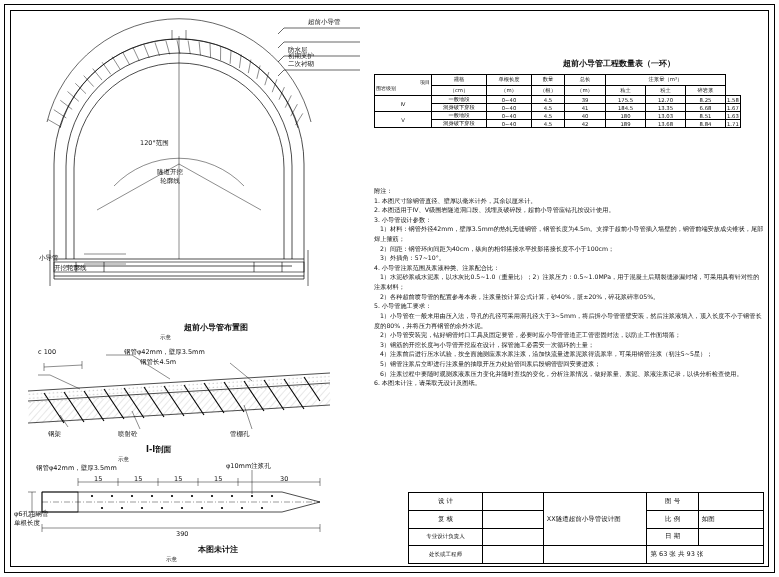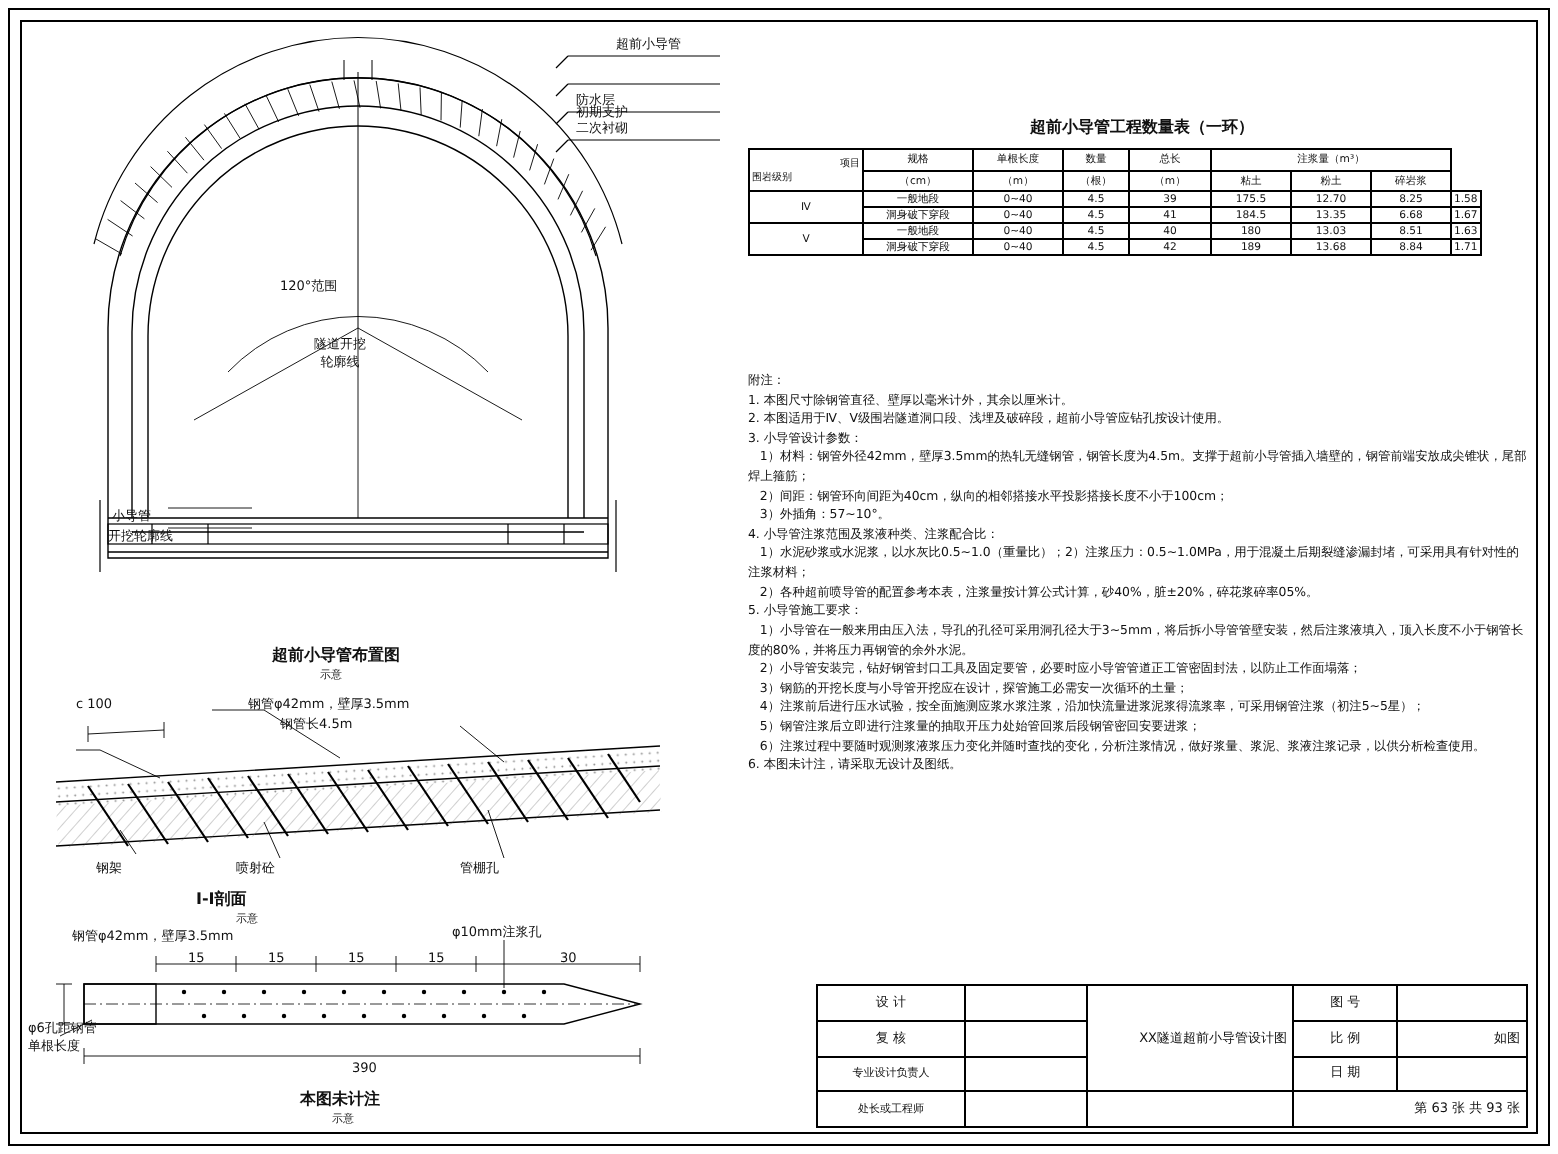--- a/index.html
+++ b/index.html
@@ -2,30 +2,30 @@
 <html><head>
 <meta charset="utf-8">
 <style>
   html,body{margin:0;padding:0;background:#ffffff;}
   body{width:779px;height:577px;font-family:"DejaVu Sans","Liberation Sans",sans-serif;color:#111;overflow:hidden;}
   #sheet{position:relative;width:779px;height:577px;box-sizing:border-box;}
   .frame-outer{position:absolute;left:4px;top:4px;width:771px;height:569px;border:1px solid #000;box-sizing:border-box;}
   .frame-inner{position:absolute;left:10px;top:10px;width:759px;height:557px;border:1px solid #000;box-sizing:border-box;}
   .abs{position:absolute;}
   .txt{font-size:6.5px;line-height:1.35;white-space:pre;}
-  .ttl{font-size:8px;font-weight:bold;}
+  .ttl{font-size:8px;font-weight:bold;margin-left:48px;}
   .sub{font-size:5.5px;}
   svg{display:block;}
   table{border-collapse:collapse;font-size:5.3px;}
   table td,table th{border:0.5px solid #000;padding:0px 1px;text-align:center;font-weight:normal;}
   .watermark{position:absolute;left:196px;top:262px;width:180px;height:70px;opacity:.30;pointer-events:none;}
   .wm-text{font-size:20px;font-weight:bold;color:#d24c3f;letter-spacing:2px;}
   .wm-sub{font-size:6px;color:#d24c3f;letter-spacing:1px;}
   .notes{font-size:6.2px;line-height:1.55;white-space:pre-wrap;}
-  .tb td{font-size:6.5px;height:15px;padding:0 3px;text-align:right;}
+  .tb td{font-size:6.5px;height:15px;padding:0 3px;text-align:left;}
   .tb td.left{text-align:center;}
 </style>
 </head>
 <body>
 
 <div id="sheet">
   <div class="frame-outer"></div>
   <div class="frame-inner"></div>
 
   <div class="abs" style="left:14px;top:14px;width:330px;height:320px;">
@@ -115,21 +115,21 @@
         <line x1="70" y1="250" x2="112" y2="250"></line>
       </g>
     </svg>
   </div>
 
   <div class="abs txt" style="left:140px;top:139px;">120°范围</div>
 
   <div class="abs txt" style="left:155px;top:168px;text-align:center;width:30px;">隧道开挖
 轮廓线</div>
 
-  <div class="abs txt" style="left:56px;top:254px;text-align:right;">小导管</div>
+  <div class="abs txt" style="left:39px;top:254px;text-align:right;">小导管</div>
   <div class="abs txt" style="left:54px;top:265px;font-family:Liberation Mono, monospace;">开挖轮廓线</div>
 
   <div class="abs ttl" style="left:136px;top:322px;">超前小导管布置图</div>
   <div class="abs sub" style="left:160px;top:334px;">示意</div>
 
   <div class="abs" style="left:276px;top:18px;width:92px;height:62px;">
     <svg width="92" height="62" style="position:absolute;left:0;top:0;">
       <g stroke="#000" stroke-width="0.6" fill="none">
         <line x1="8" y1="10" x2="84" y2="10"></line>
         <line x1="8" y1="24" x2="84" y2="24"></line>

